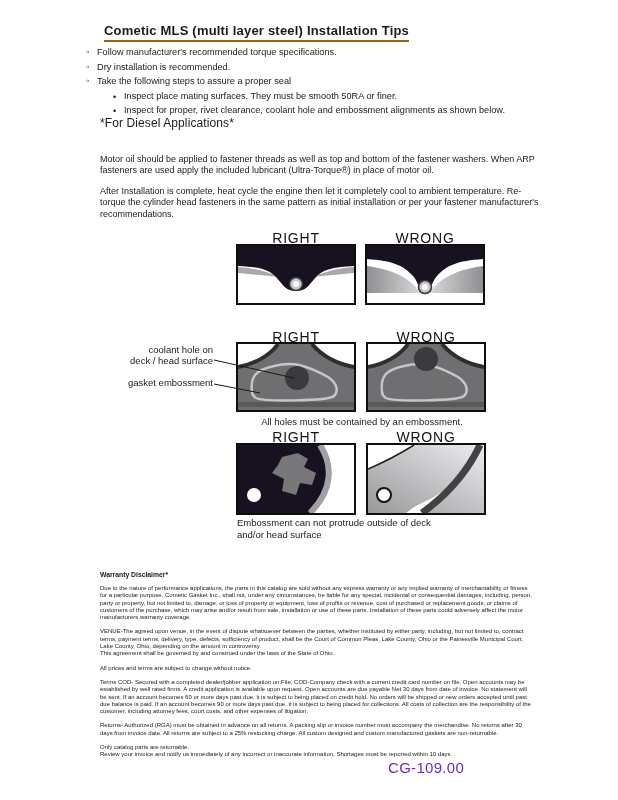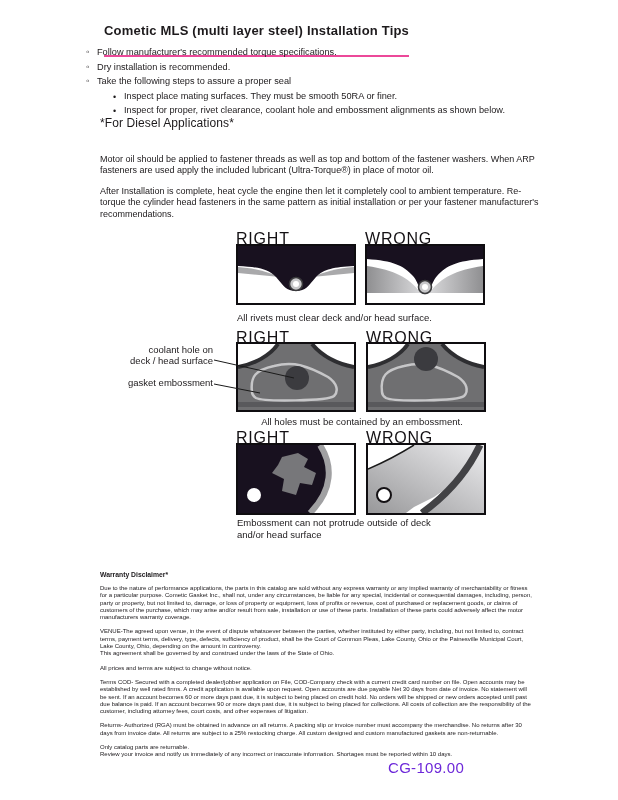--- a/index.html
+++ b/index.html
@@ -1,34 +1,34 @@
 <!DOCTYPE html>
 <html><head>
 <meta charset="utf-8">
 <style>
   * { box-sizing: border-box; margin: 0; padding: 0; }
   html,body { background:#ffffff; }
   body { font-family: "Liberation Sans", sans-serif; color:#1d1a1c; }
   .page { position:relative; width:618px; height:800px; background:#fff; overflow:hidden; }
 
   .title { position:absolute; left:104px; top:23px; font-size:13px; font-weight:bold;
-           letter-spacing:0.2px; border-bottom:2px solid #ec4899; padding-bottom:17px; }
+           letter-spacing:0.2px; border-bottom:2px solid #a16207; padding-bottom:2px; }
 
   .tips { position:absolute; left:86px; top:45px; width:500px; font-size:9.2px; }
   .tip  { position:relative; padding-left:11px; line-height:14.6px; }
   .tip::before { content:"◦"; position:absolute; left:0; top:0; font-size:10px; }
   .tip.sub { margin-left:27px; }
   .tip.sub::before { content:"•"; font-size:9px; top:1px; }
 
   .diesel { position:absolute; left:100px; top:116px; width:440px; }
   .diesel h2 { font-size:12px; font-weight:normal; margin-bottom:24px; letter-spacing:0.1px; }
   .diesel p  { font-size:9px; line-height:11.4px; margin-bottom:9px; }
   .diesel .note { margin-bottom:0; }
 
-  .rw-label { position:absolute; width:120px; font-size:16px;
+  .rw-label { position:absolute; width:120px; text-align:center; font-size:14px;
               letter-spacing:0.8px; color:#141114; }
   .frame { position:absolute; border:2px solid #0f0d10; background:#fff; line-height:0; }
   .frame svg { display:block; }
 
   .cap { position:absolute; font-size:9.5px; line-height:12px; color:#1d1a1c; }
   .cap.center { text-align:center; }
   .pre { white-space:pre-line; }
 
   .lbl { position:absolute; width:125px; font-size:9.5px; line-height:10.5px;
          text-align:right; white-space:pre-line; }
@@ -86,21 +86,20 @@
         </linearGradient>
       </defs>
       <rect x="0" y="0" width="116" height="57" fill="#ffffff"></rect>
       <path d="M0,20 C28,24 42,32 52,45 C56,50 60,50 64,45 C74,32 88,24 116,20 L116,47 L0,47 Z" fill="url(#deckg1)"></path>
       <path d="M0,0 H116 V13 C90,15 80,19 70,30 C63,38 64,48 58,48 C52,48 53,38 46,30 C36,19 26,15 0,13 Z" fill="#18111f"></path>
       <circle cx="58" cy="41" r="6.5" fill="#c7c7c9" stroke="#3a3a3c" stroke-width="1.6"></circle>
       <circle cx="58" cy="41" r="3" fill="#ffffff"></circle>
     </svg>
   </div>
 
-  <div class="cap" style="left:237px; top:312px;">All rivets must clear deck and/or head surface.</div>
 
   <div class="rw-label" style="left:236px; top:329px;">RIGHT</div>
   <div class="rw-label" style="left:366px; top:329px;">WRONG</div>
 
   <div class="lbl" style="left:88px; top:345px;">coolant hole on
 deck / head surface</div>
   <div class="lbl" style="left:88px; top:378px;">gasket embossment</div>
 
   <svg class="pointer-svg" width="86" height="46" viewBox="0 0 86 46">
     <line x1="0" y1="8" x2="80" y2="26" stroke="#1a1a1a" stroke-width="1"></line>

